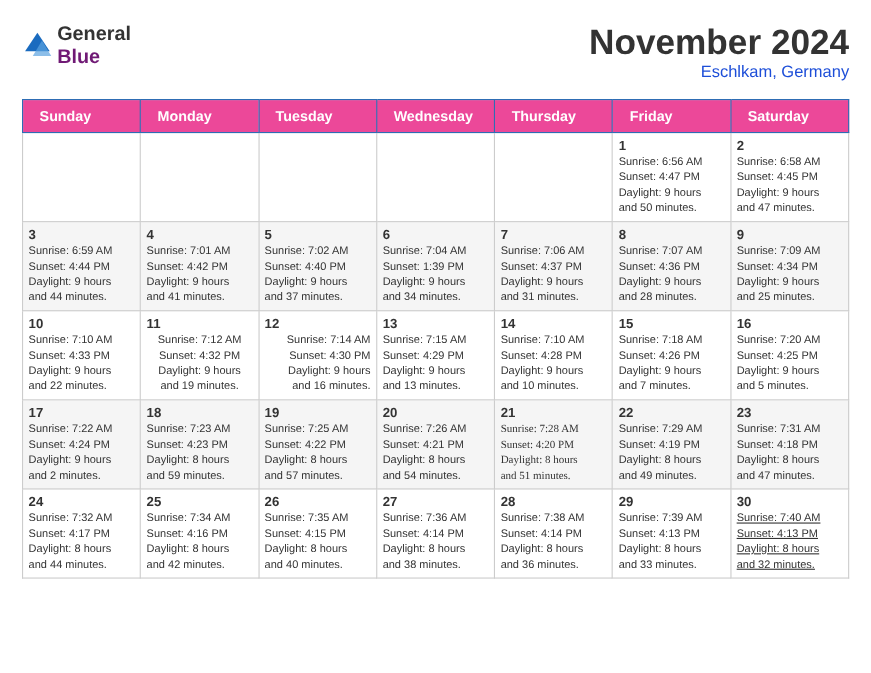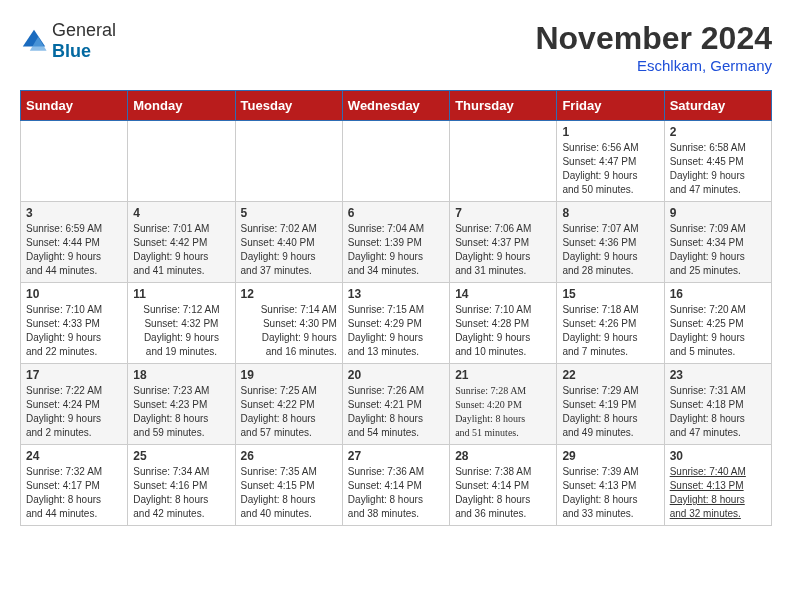--- a/index.html
+++ b/index.html
@@ -36,25 +36,25 @@
     .location {
       font-size: 15px;
       color: #1d4ed8;
     }
     .calendar {
       width: 100%;
       border-collapse: collapse;
       border: 1px solid #ccc;
     }
     .calendar th {
-      background-color: #b91c1c;
+      background-color: #ec4899;
       color: #fff;
       font-size: 13px;
       font-weight: bold;
-      padding: 7px 5px;
+      padding: 7px 15px;
       text-align: left;
       border: 1px solid #2e6db4;
     }
     .calendar td {
       vertical-align: top;
       border: 1px solid #ccc;
       padding: 4px 5px;
       width: 107px;
       min-height: 80px;
       font-size: 10.5px;
@@ -82,22 +82,22 @@
 </head>
 <body>
 
 <div class="header">
   <div class="logo">
     <svg class="logo-icon" viewBox="0 0 40 40">
       <polygon points="20,4 36,28 4,28" fill="#1a6bbf"></polygon>
       <polygon points="26,14 38,34 14,34" fill="#5ba3e0" opacity="0.7"></polygon>
     </svg>
     <div>
-      <span style="font-size:18px;font-weight:normal;color:#333;">General</span><br>
-      <span style="font-size:18px;font-weight:bold;color:#0369a1;">Blue</span>
+      <span style="font-size:18px;font-weight:bold;color:#333;">General</span><br>
+      <span style="font-size:18px;font-weight:bold;color:#701a75;">Blue</span>
     </div>
   </div>
   <div class="title-block">
     <div class="month-title">November 2024</div>
     <div class="location">Eschlkam, Germany</div>
   </div>
 </div>
 
 <table class="calendar">
   <thead>

